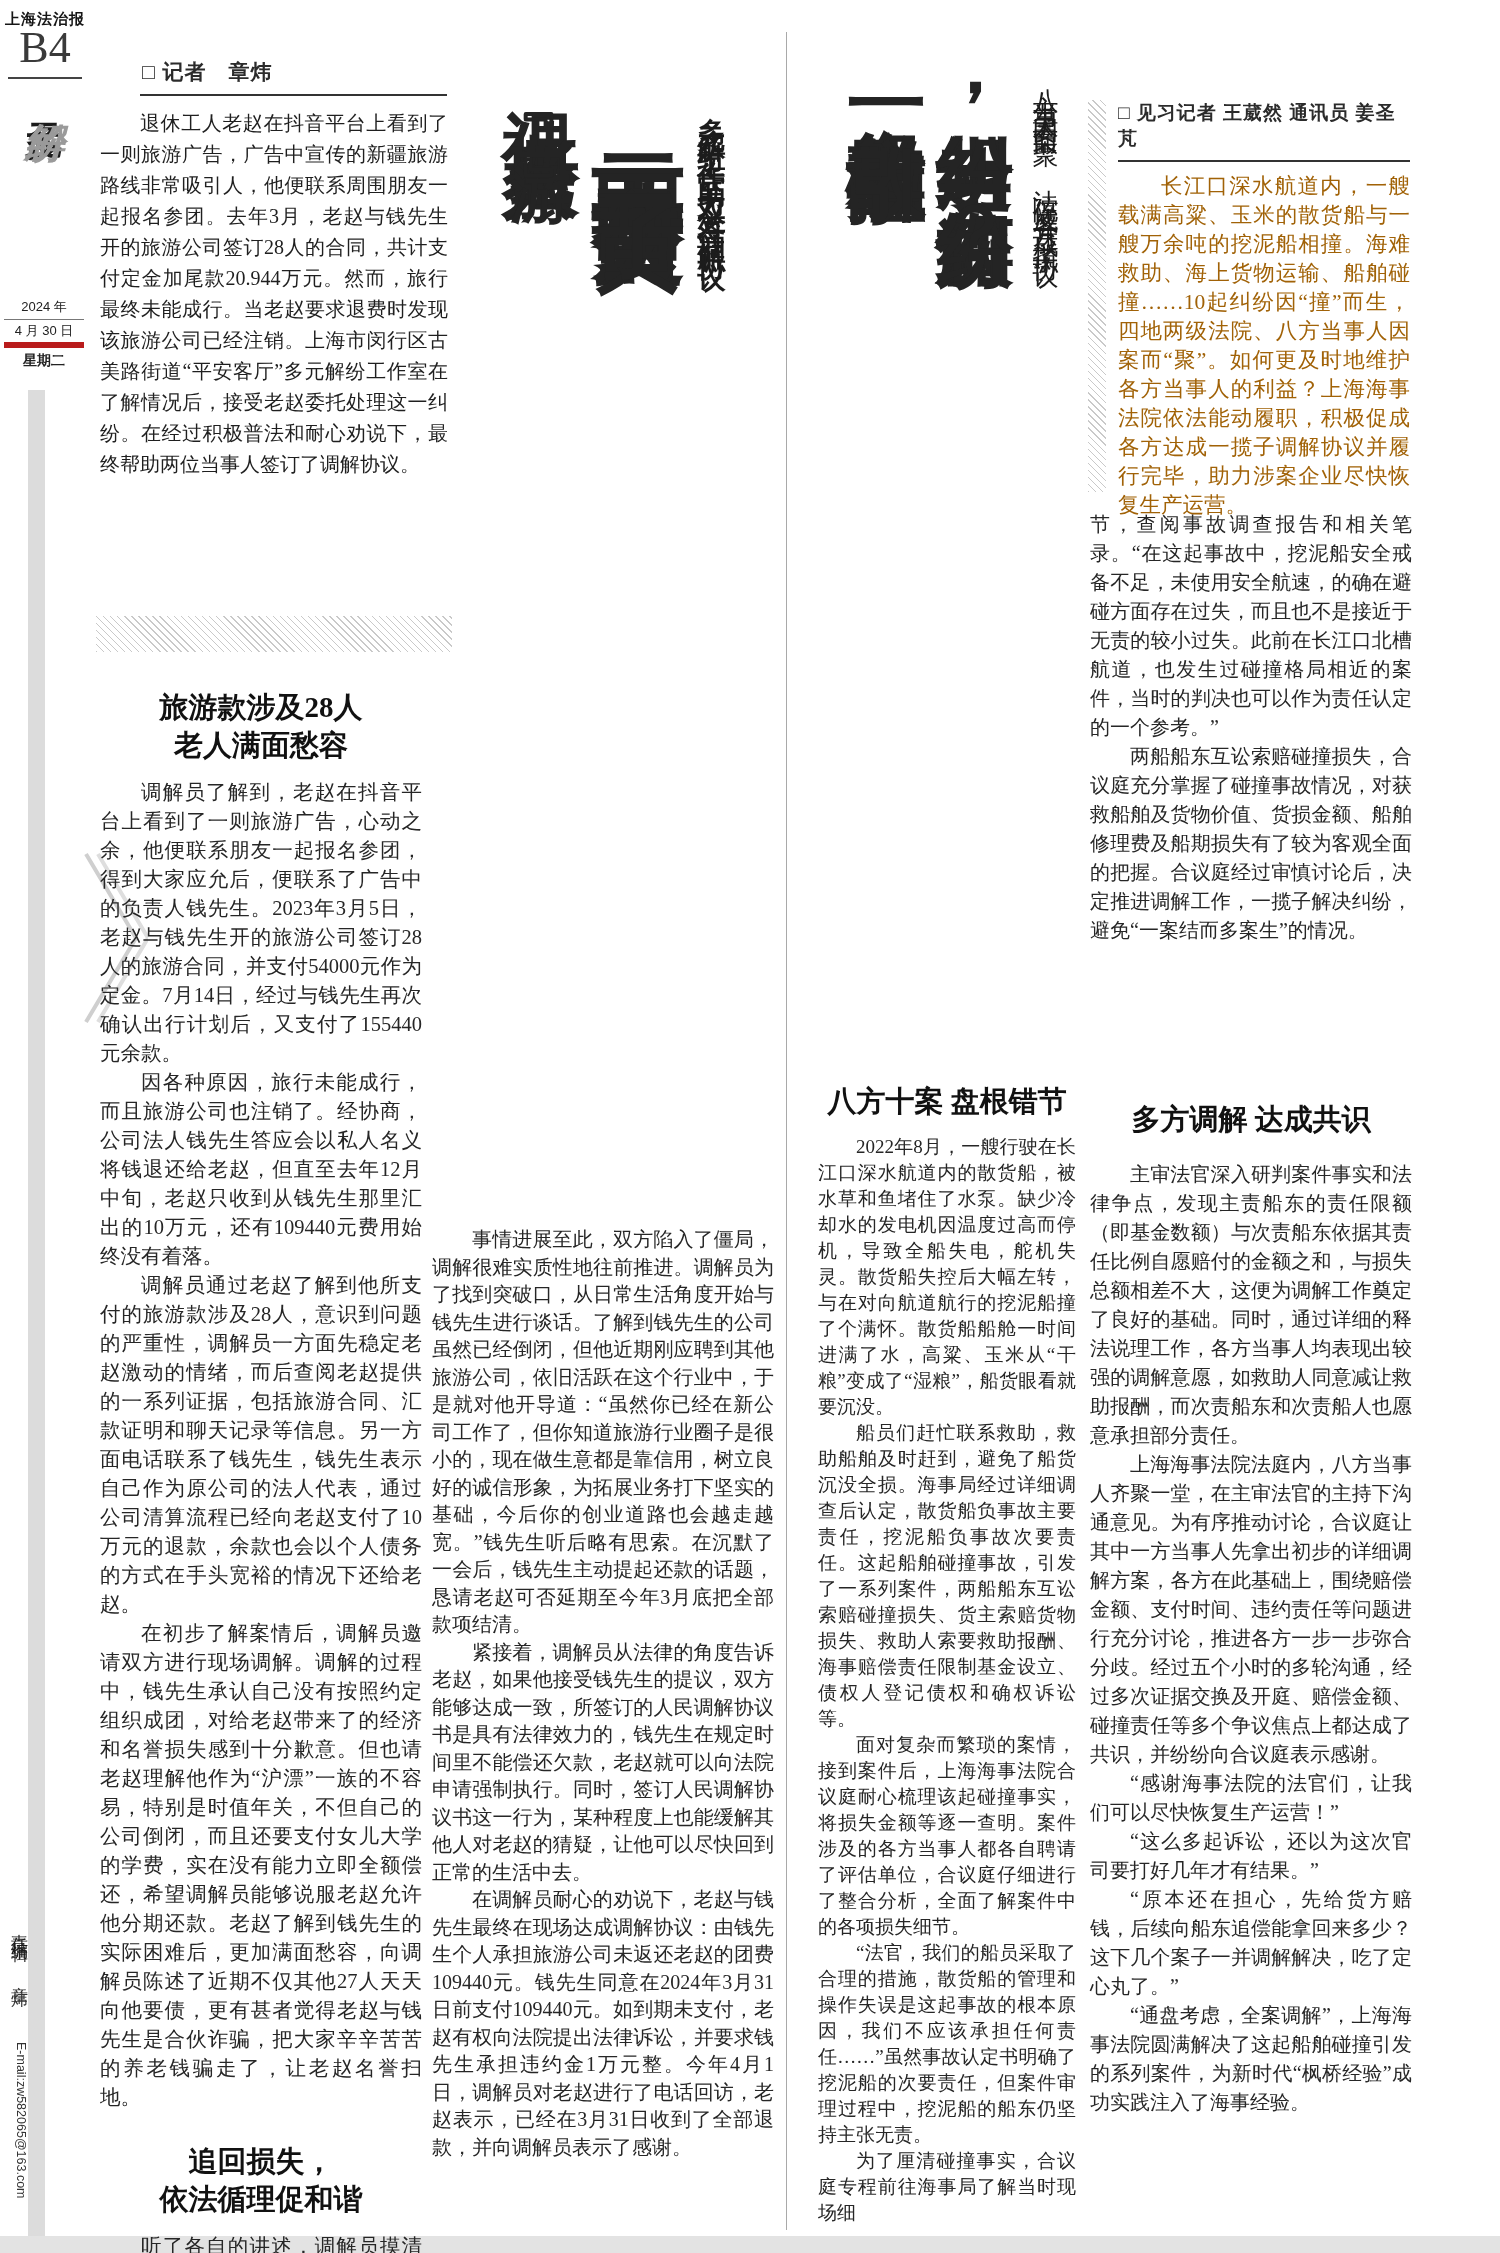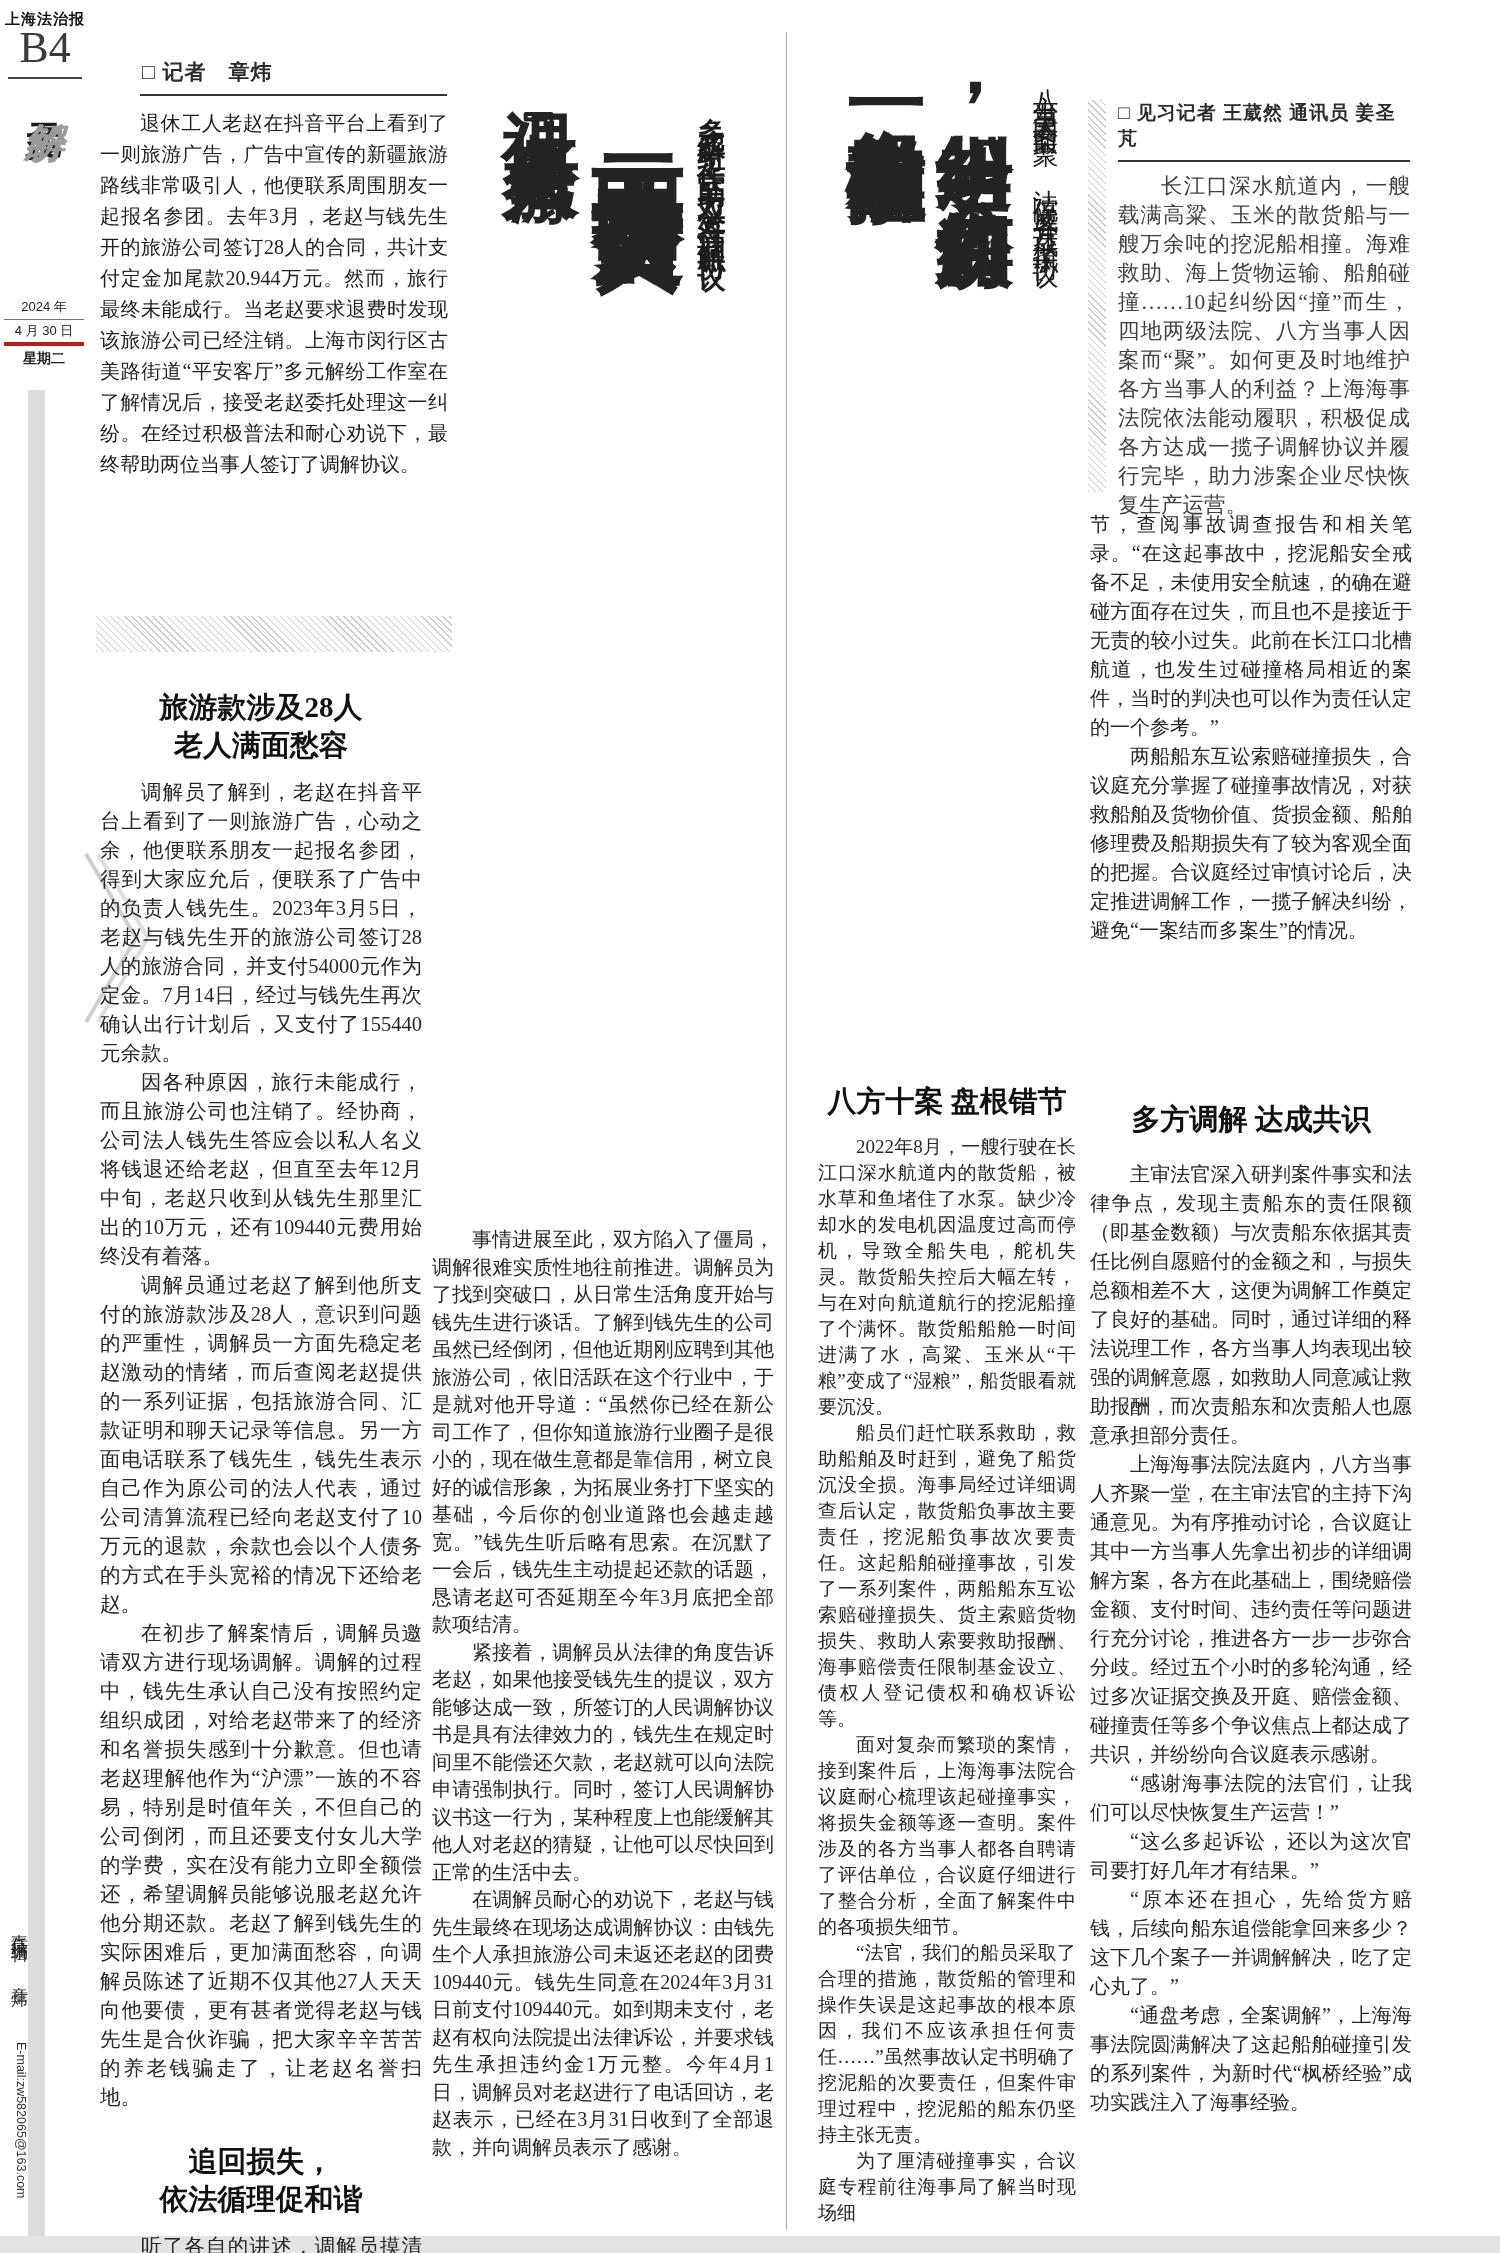--- a/index.html
+++ b/index.html
@@ -10,21 +10,21 @@
   .vert{writing-mode:vertical-rl;text-orientation:upright;}
   .vert-mixed{writing-mode:vertical-rl;text-orientation:mixed;}
   
   .paper-name{left:2px;top:10px;width:86px;font-weight:700;font-size:15px;letter-spacing:1px;color:#151515;text-align:center;}
   .page-no{left:8px;top:22px;width:74px;font-size:44px;font-weight:400;text-align:center;color:#3a3a3a;
            border-bottom:2px solid #444;padding-bottom:4px;}
   .section-name{left:24px;top:92px;height:280px;font-size:38px;font-weight:700;color:#1c1c1c;line-height:1;}
   .section-name .cal{color:#9a9a9a;font-size:40px;font-weight:700;font-style:italic;}
   .date-block{left:4px;top:298px;width:80px;text-align:center;font-size:13px;color:#222;
               font-family:"Liberation Sans","DejaVu Sans",sans-serif;}
-  .date-mid{border-top:1px solid #777;border-bottom:4px solid #b91c1c;margin:3px 0;padding:2px 0;}
+  .date-mid{border-top:1px solid #777;border-bottom:6px solid #b91c1c;margin:3px 0;padding:2px 0;}
   .date-week{font-weight:700;font-size:14px;padding-top:1px;}
   .rail-band{left:28px;top:390px;width:17px;height:1846px;background:#dcdcdc;}
   .editor-block{left:8px;top:1920px;height:210px;font-size:17px;color:#1a1a1a;letter-spacing:4px;}
   .editor-name{margin-top:14px;color:#333;}
   .email-vert{left:14px;top:2042px;height:210px;font-size:12.5px;color:#333;
               font-family:"Liberation Sans","DejaVu Sans",sans-serif;}
   
   .rule{background:#333;}
   .divider-v{left:786px;top:32px;width:1px;height:2198px;background:#a9a9a9;}
   .hatch{background:repeating-linear-gradient(45deg,#c9c9c9 0 1px,transparent 1px 5px);}
@@ -50,21 +50,21 @@
   .a1-title-main{left:576px;top:88px;height:1110px;font-size:94px;letter-spacing:4px;}
   .a1-title-sub{left:488px;top:46px;height:860px;font-size:78px;letter-spacing:12px;}
   .a1-title-sub .quote{font-size:62px;letter-spacing:5px;}
   .a2-title-1{left:833px;top:62px;height:780px;font-size:80px;letter-spacing:3px;}
   .a2-title-2{left:922px;top:72px;height:980px;font-size:78px;letter-spacing:0px;}
   .a2-kicker{left:1028px;top:68px;height:840px;font-size:26px;letter-spacing:6px;color:#1c1c1c;}
   
   .box-a2{left:1118px;top:100px;width:292px;}
   .box-a2 .byline{font-size:19px;}
   .box-a2 .b-rule{height:2px;background:#333;margin:8px 0 10px 0;}
-  .box-a2 p{margin:0;text-indent:2em;text-align:justify;font-size:21.5px;line-height:29px;color:#404040;}
+  .box-a2 p{margin:0;text-indent:2em;text-align:justify;font-size:21.5px;line-height:29px;color:#a16207;}
   .chev{left:78px;top:852px;}
 </style>
 </head>
 <body>
 
 <div id="page">
 
   <div class="abs paper-name">上海法治报</div>
   <div class="abs page-no">B4</div>
   <div class="abs vert section-name">

